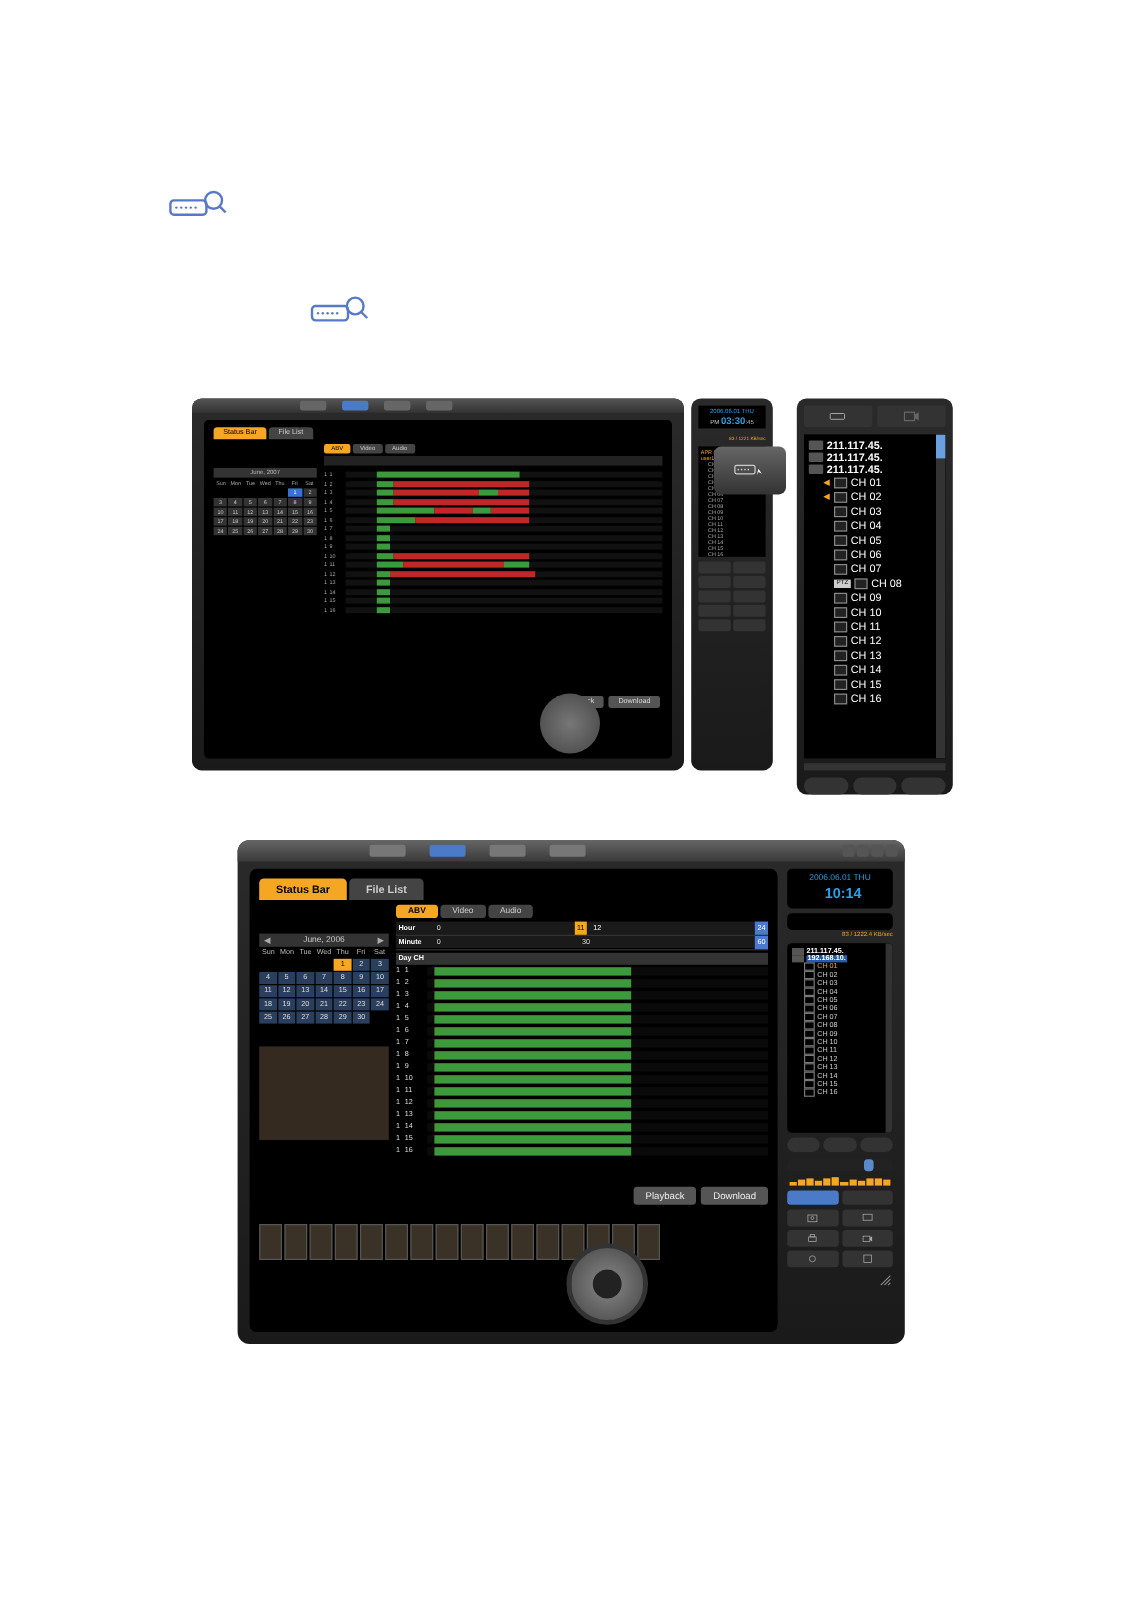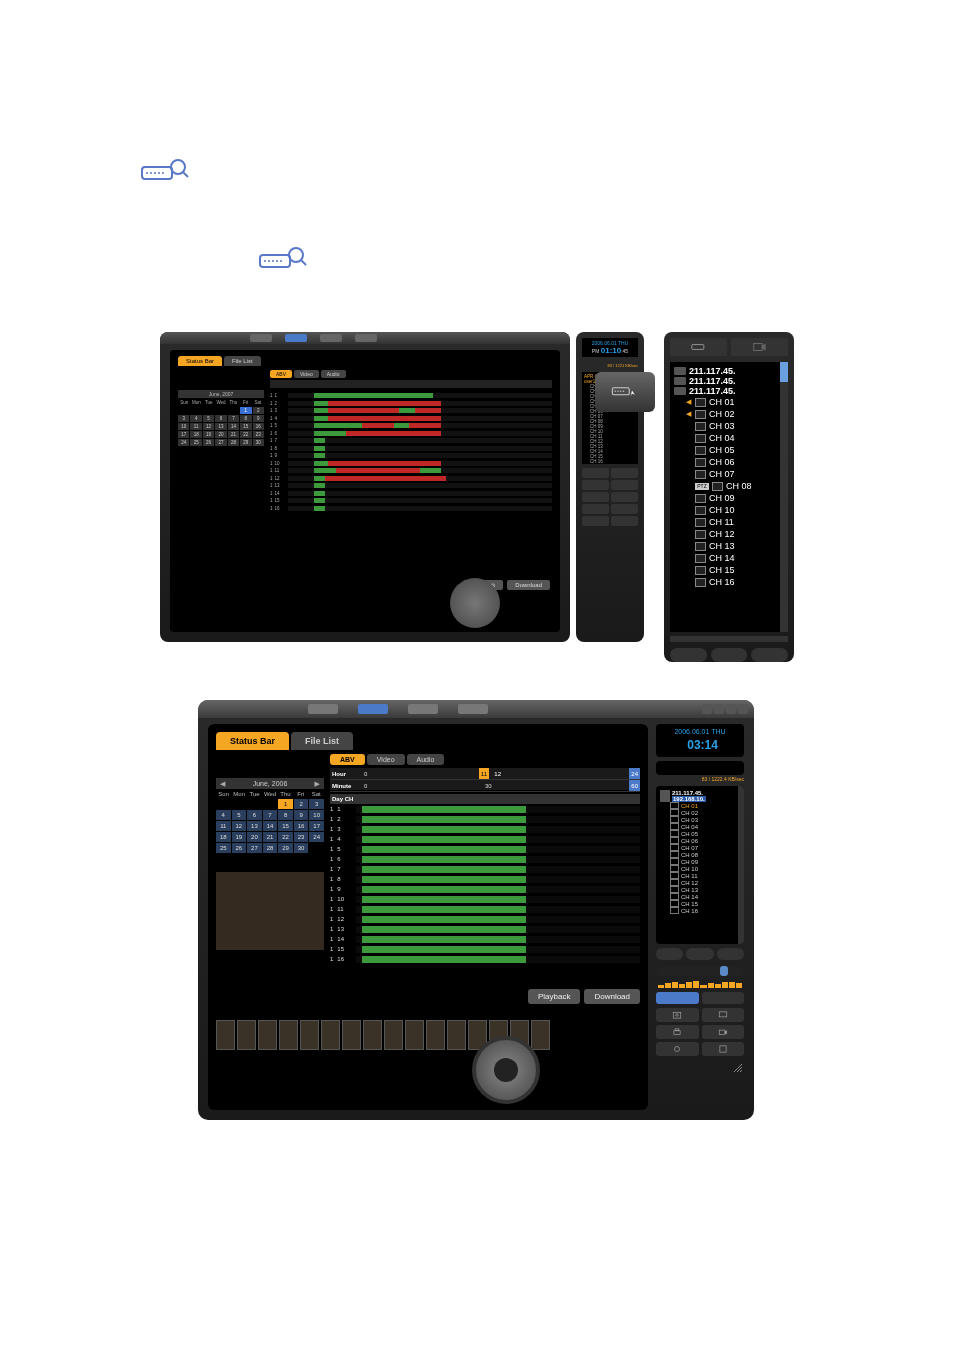--- a/index.html
+++ b/index.html
@@ -482,21 +482,21 @@
           <div class="p1-btn">Playback</div>
           <div class="p1-btn">Download</div>
         </div>
         <div class="p1-ctrl"></div>
       </div>
     </div>
 
     <div class="p1-side">
       <div class="p1-side-clock">
         <div class="date">2006.06.01 THU</div>
-        <div><span>PM</span> <span class="time">01:10</span><span>:45</span></div>
+        <div><span>PM</span> <span class="time">03:30</span><span>:45</span></div>
       </div>
       <div style="font-size:4px;color:#f5a623;text-align:right;padding:0 6px">83 / 1221 KB/sec</div>
       <div class="p1-side-tree">
         <div class="root">APR (user1)</div>
         <div class="root">user1 (user1)</div>
         <div id="p1-side-chs">
             <div class="ch">CH 01</div>
             <div class="ch">CH 02</div>
             <div class="ch">CH 03</div>
             <div class="ch">CH 04</div>
@@ -946,21 +946,21 @@
         </div>
 
         <div class="p2-jog">
           <div class="p2-jog-inner"></div>
         </div>
       </div>
 
       <div class="p2-right">
         <div class="p2r-clock">
           <div class="date">2006.06.01 THU</div>
-          <div><span style="font-size:7px">PM</span> <span class="time">03:14</span><span style="font-size:7px">:16</span></div>
+          <div><span style="font-size:7px">PM</span> <span class="time">10:14</span><span style="font-size:7px">:16</span></div>
         </div>
         <div class="p2r-slider"></div>
         <div class="p2r-stat">83 / 1222.4 KB/sec</div>
         <div class="p2r-tree">
           <div class="dvr-node">
               <div class="dvr-ico"></div>
               <span class="ip1">211.117.45.</span>
             </div>
           <div class="dvr-node">
               <div class="dvr-ico"></div>

